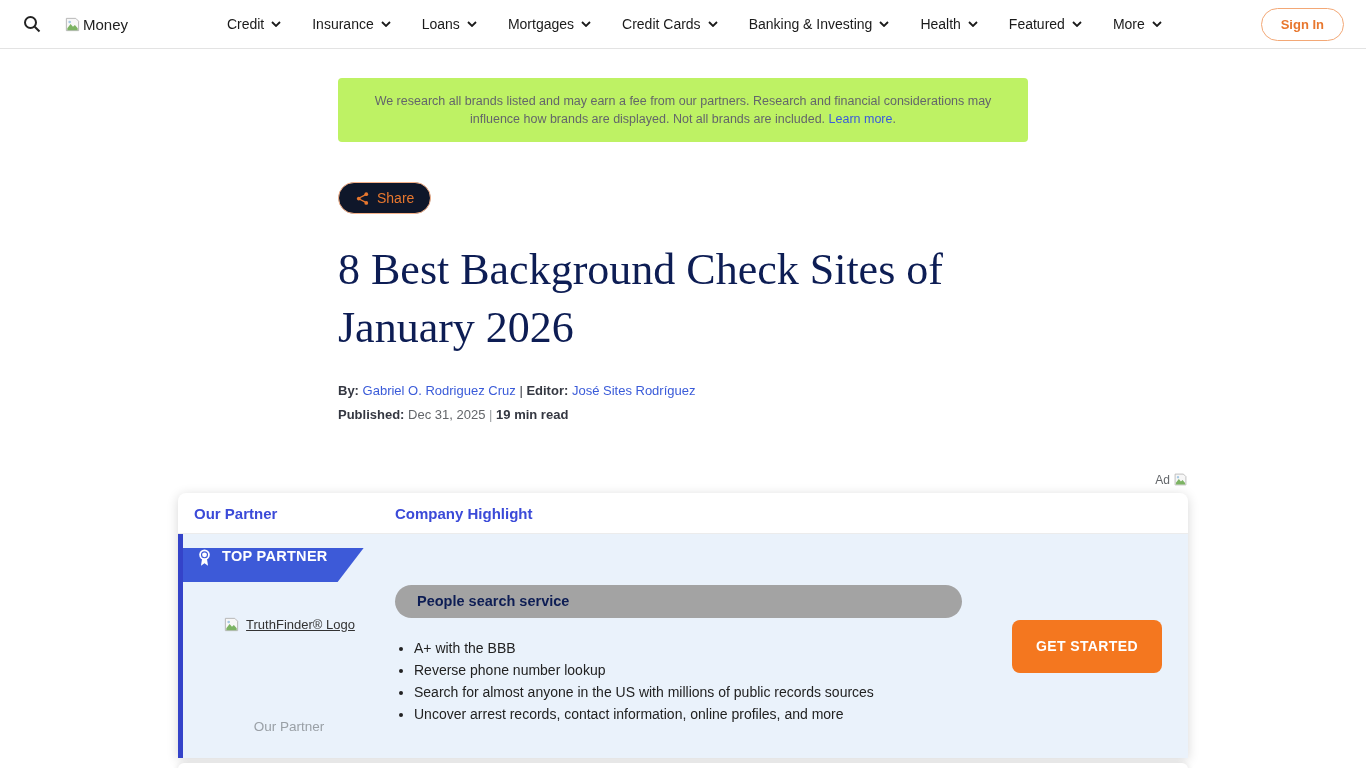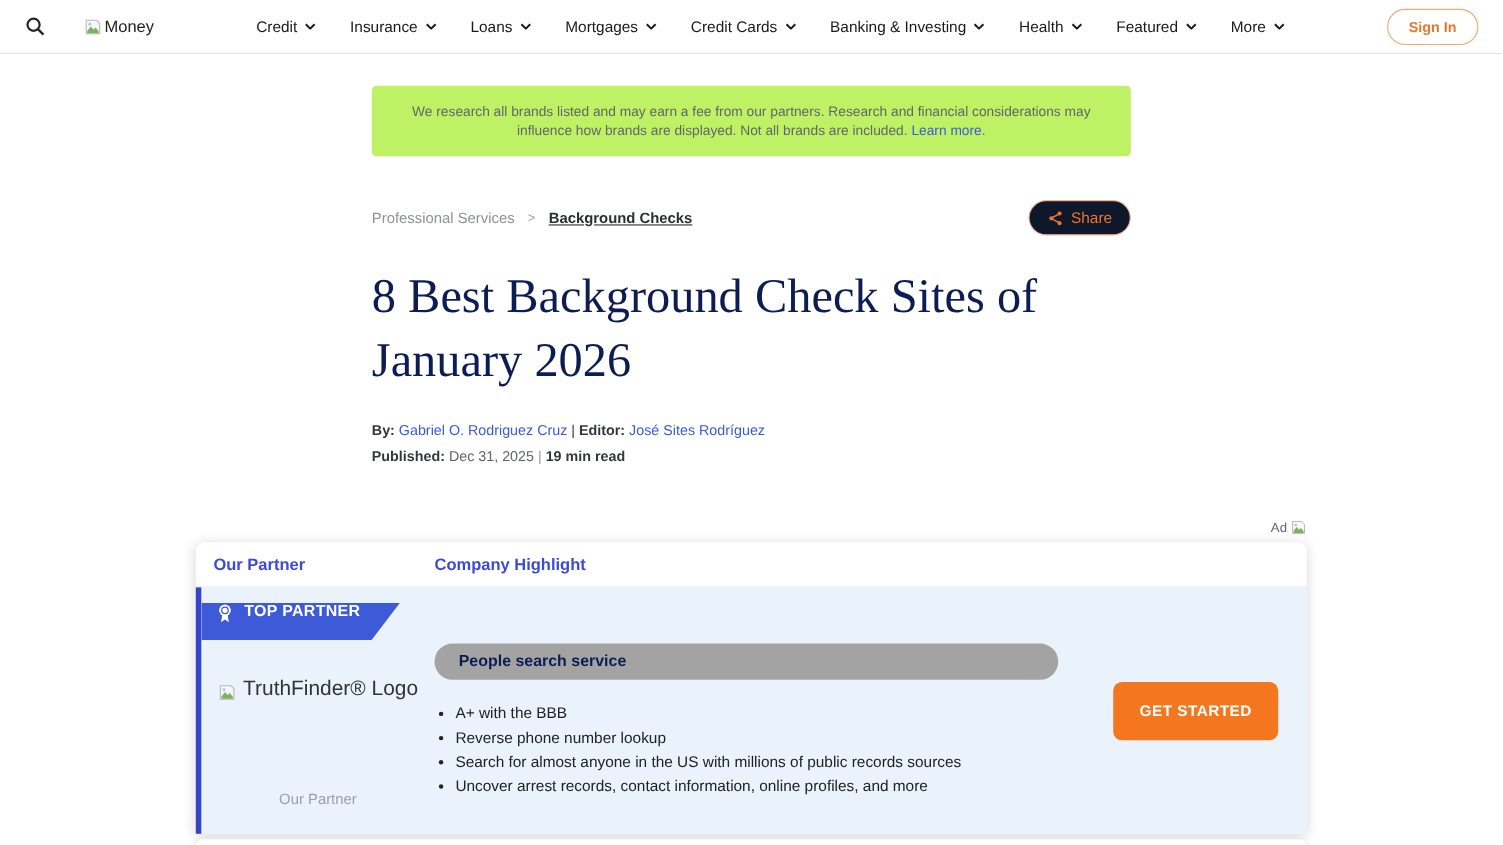--- a/index.html
+++ b/index.html
@@ -11,21 +11,21 @@
     color:#1a1a1a;
   }
 
   
   .topnav {
     height:49px; display:flex; align-items:center;
     padding:0 22px 0 20px;
     border-bottom:1px solid #e3e3e3;
     background:#fff;
   }
-  .nav-left { display:flex; align-items:center; gap:32px; }
+  .nav-left { display:flex; align-items:center; gap:20px; }
   .search-btn { background:none; border:none; padding:2px; cursor:pointer; display:flex; }
   .logo { display:flex; align-items:flex-start; gap:2px; font-size:15px; color:#222; cursor:pointer; }
   .nav-menu { flex:1; display:flex; justify-content:center; align-items:center; gap:31px; }
   .nav-item {
     background:none; border:none; cursor:pointer;
     display:inline-flex; align-items:center; gap:7px;
     font-family:"Liberation Sans", sans-serif;
     font-size:14px; color:#1a1a1a; padding:0;
   }
   .signin-btn {
@@ -101,21 +101,21 @@
     display:flex; align-items:flex-start; gap:9px;
     padding:0 36px 0 13px;
     clip-path:polygon(0 0, 100% 0, calc(100% - 26px) 100%, 0 100%);
     font-weight:bold; font-size:14.5px; letter-spacing:.3px;
   }
   .left-col {
     width:212px; display:flex; flex-direction:column;
     justify-content:space-between; align-items:center;
     padding:82px 6px 24px 6px;
   }
-  .logo-line { display:flex; align-items:flex-end; gap:6px; font-size:19px; color:#333; }
+  .logo-line { display:flex; align-items:center; gap:6px; font-size:13px; color:#333;text-decoration:underline; }
   .partner-caption { color:#9aa0a6; font-size:13.5px; }
 
   .mid-col { width:585px; padding-top:51px; }
   .pill {
     display:block; width:567px; background:#a3a3a3; border-radius:17px;
     padding:8px 20px 9px 22px;
     font-weight:bold; font-size:14.5px; color:#0d1d54;
   }
   .bullets { margin:23px 0 0 0; padding-left:19px; }
   .bullets li { font-size:14px; color:#222; margin-bottom:7px; line-height:15px; }
@@ -217,25 +217,20 @@
   </nav>
 
   <button class="signin-btn">Sign In</button>
 </header>
 
 <div class="content">
 
   <div class="disclaimer"><span>We research all brands listed and may earn a fee from our partners. Research and financial considerations may influence how brands are displayed. Not all brands are included. </span><a>Learn more</a><span>.</span></div>
 
   <div class="crumb-row">
-    <div class="crumbs">
-      <span class="crumb-section">Professional Services</span>
-      <span class="crumb-sep">&gt;</span>
-      <span class="crumb-current">Background Checks</span>
-    </div>
     <button class="share-btn">
       <svg width="15" height="15" viewBox="0 0 24 24" fill="#e8772e">
         <circle cx="18" cy="5" r="3"></circle>
           <circle cx="6" cy="12" r="3"></circle>
           <circle cx="18" cy="19" r="3"></circle>
         <line x1="7.5" y1="10.8" x2="16.5" y2="6.2" stroke="#e8772e" stroke-width="2.2"></line>
         <line x1="7.5" y1="13.2" x2="16.5" y2="17.8" stroke="#e8772e" stroke-width="2.2"></line>
       </svg>
       <span>Share</span>
     </button>

